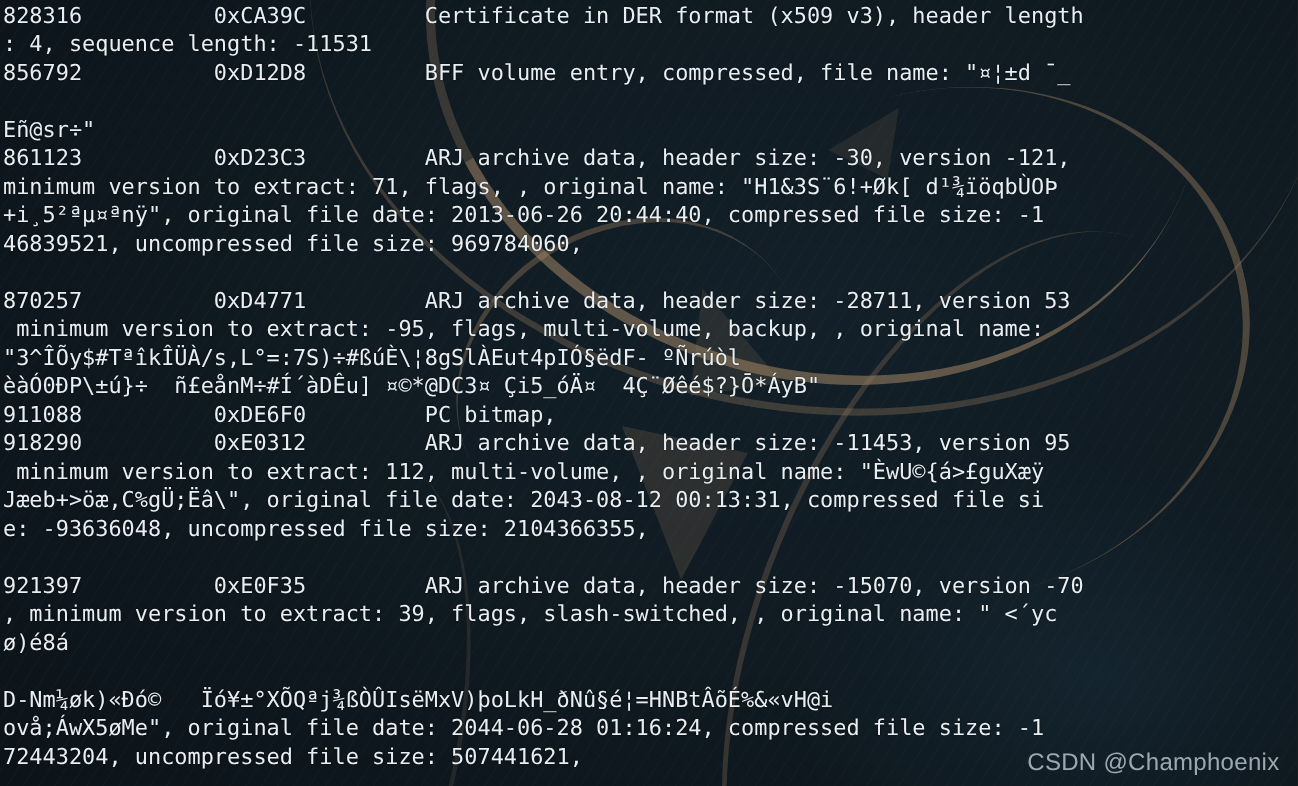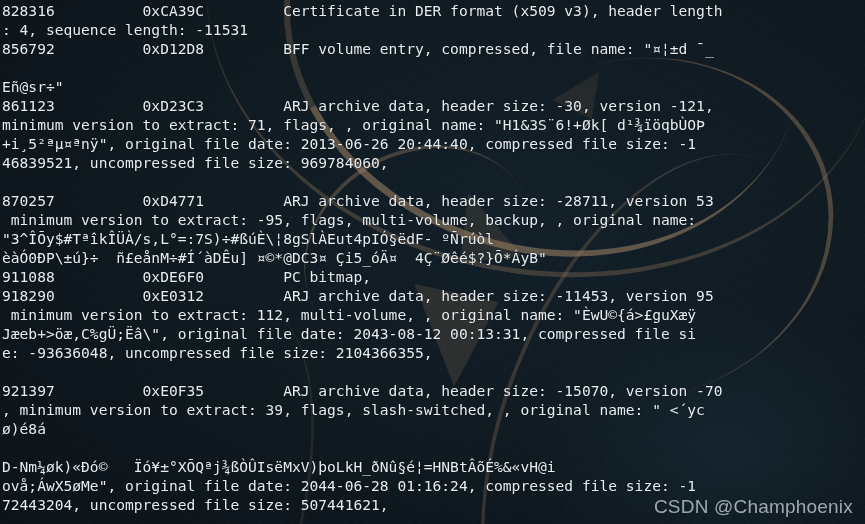--- a/index.html
+++ b/index.html
@@ -141,21 +141,21 @@
     line-height: 18px;
     letter-spacing: 0px;
     text-shadow: 0 0 1px rgba(0,0,0,0.85);
   }
   .watermark {
     position: absolute;
     right: 12px;
     bottom: 6px;
     color: rgba(210,222,230,0.72);
     font-family: "Liberation Sans", sans-serif;
-    font-size: 19px;
+    font-size: 16px;
     white-space: pre;
     letter-spacing: .2px;
   }
 </style>
 </head>
 <body>
 
 <div id="terminal">
 
   <div class="wallpaper">

